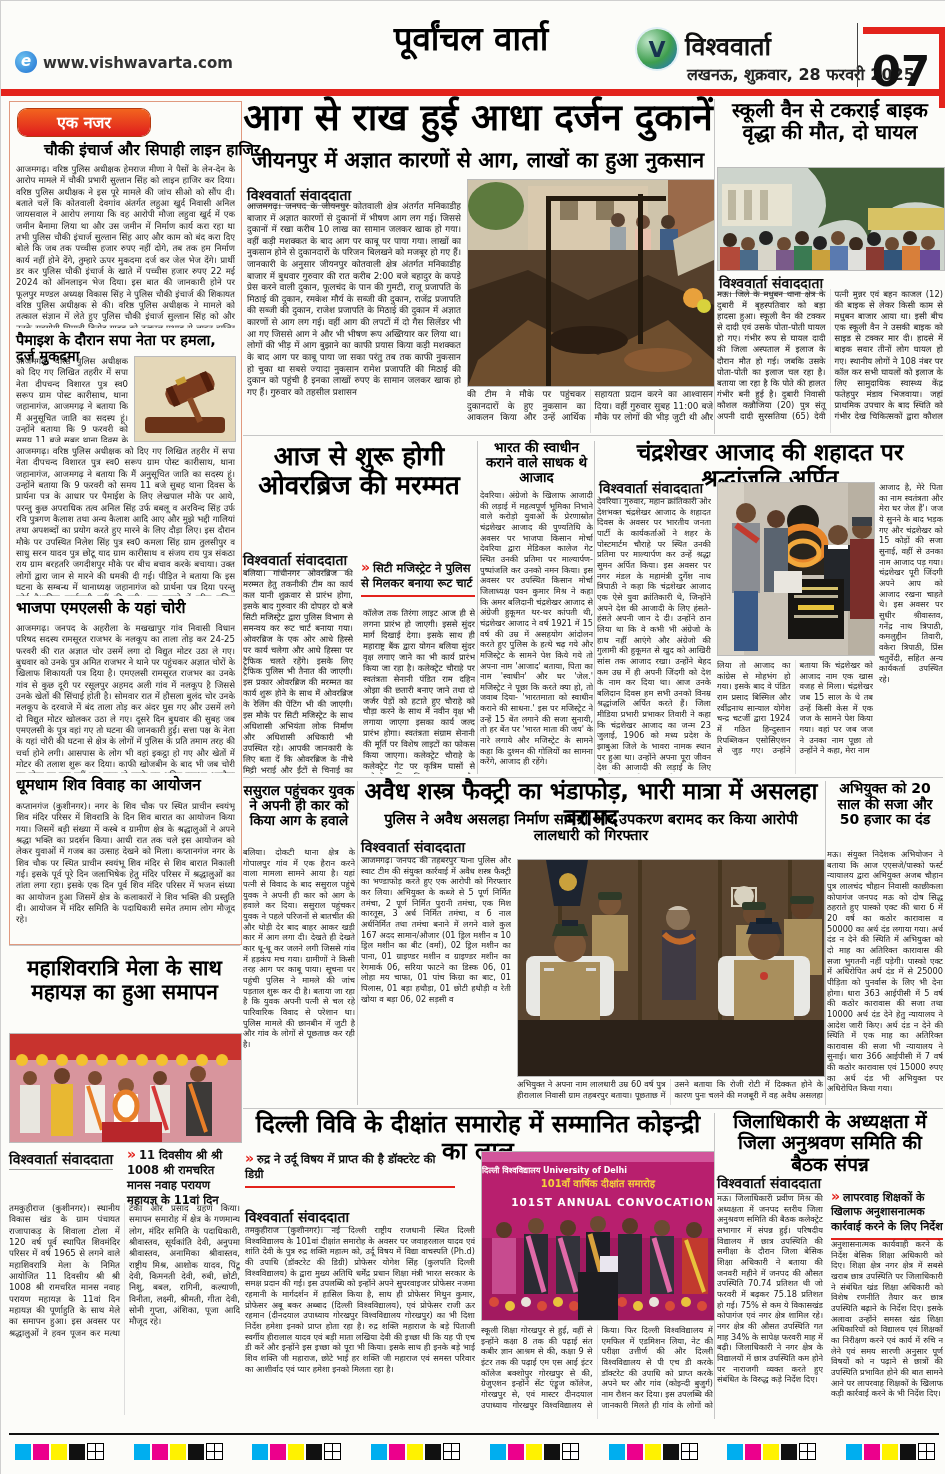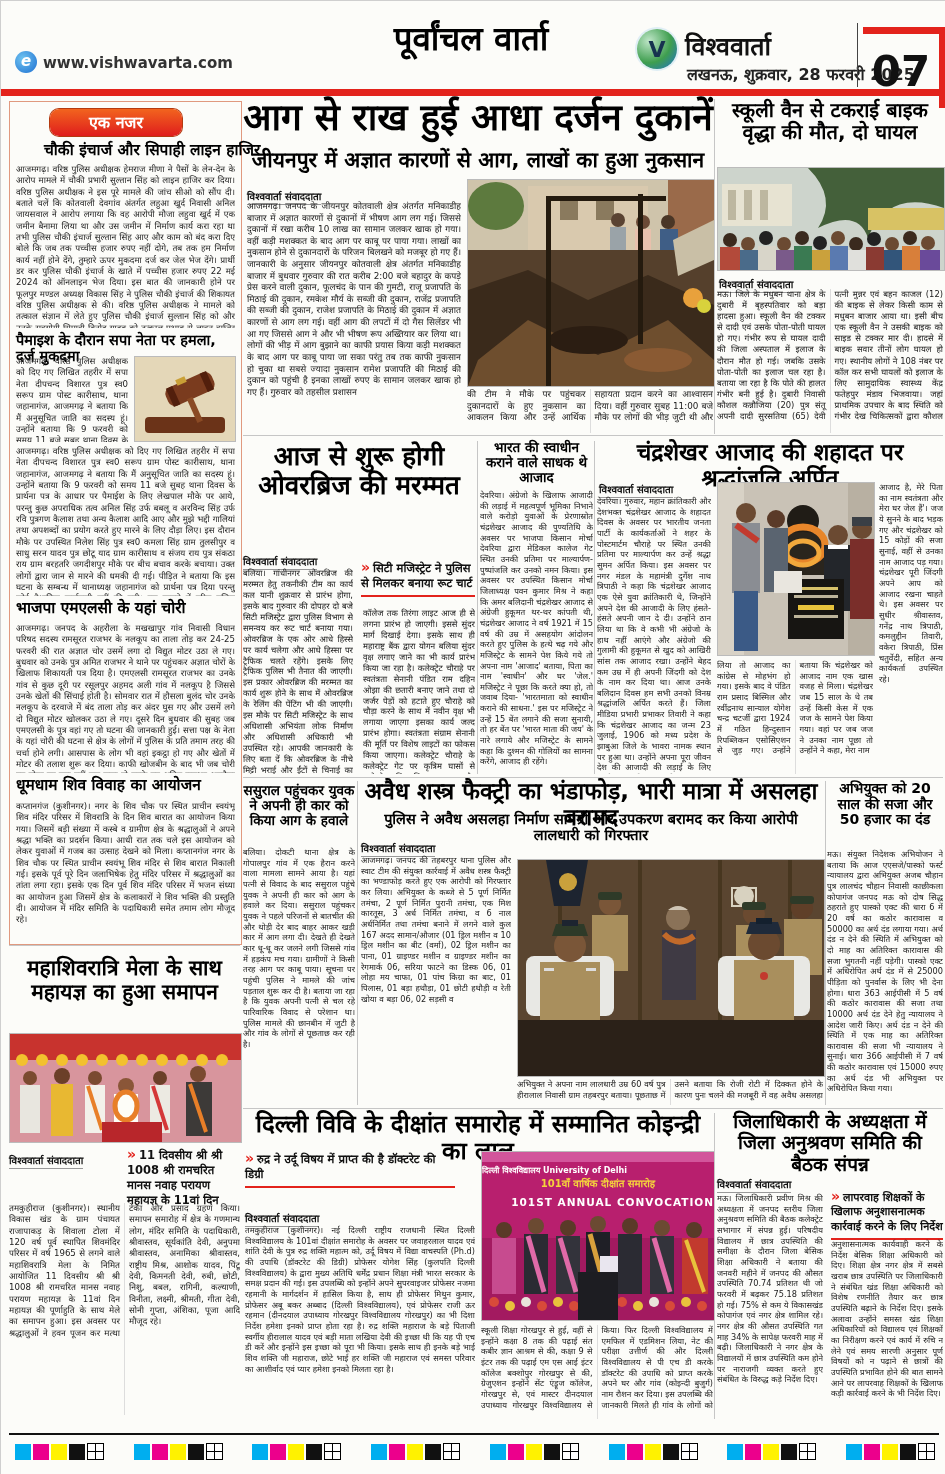--- a/index.html
+++ b/index.html
@@ -2,31 +2,31 @@
 <html><head>
 <meta charset="utf-8">
 <style>
   html,body{margin:0;padding:0;background:#e8e8e4;}
   .page{position:relative;width:945px;height:1474px;background:#fcfcf9;margin:0 auto;
         font-family:"DejaVu Sans",sans-serif;overflow:hidden;border:1px solid #cfcfcf;color:#1b1b1b;}
   .abs{position:absolute;}
   .hl{font-weight:bold;color:#000;text-align:center;line-height:1.12;}
   .body-txt{font-size:8.6px;line-height:1.32;text-align:justify;color:#202020;}
   .body-sm{font-size:8.2px;line-height:1.3;text-align:justify;color:#202020;}
-  .byline{font-weight:bold;font-size:10px;color:#111;border-bottom:1px solid #999;display:inline-block;padding-bottom:1px;}
+  .byline{font-weight:bold;font-size:14px;color:#111;border-bottom:1px solid #999;display:inline-block;padding-bottom:1px;}
   .cols2{column-count:2;column-gap:9px;column-rule:1px solid #ddd;}
   .pq{font-weight:bold;font-size:11.5px;line-height:1.3;color:#111;}
   .pq .mk{color:#e3231c;font-size:14px;font-weight:bold;margin-right:3px;}
   .pq-rule{height:2px;background:#e3231c;margin-top:4px;}
   .vline{background:#c6c6c6;width:1px;}
   .hline{background:#c6c6c6;height:1px;}
   .photo{background:#ddd;overflow:hidden;border:1px solid #bbb;}
   .photo svg{display:block;width:100%;height:100%;}
   .eknajar{background:linear-gradient(180deg,#f2641e,#df1d1d);color:#fff;font-weight:bold;
-           font-size:16px;text-align:center;line-height:27px;border-radius:9px;box-shadow:0 0 0 1px #b43a10;margin-left:32px;}
+           font-size:16px;text-align:center;line-height:27px;border-radius:9px;box-shadow:0 0 0 1px #b43a10;}
   .redbar{background:#e3231c;}
   .regrow{display:flex;gap:2px;align-items:center;}
   .regsq{width:16px;height:16px;display:inline-block;}
   .regmark{width:15px;height:15px;border:1px solid #000;position:relative;background:
     linear-gradient(#000,#000) center/100% 1px no-repeat,
     linear-gradient(#000,#000) center/1px 100% no-repeat,#fff;}
   .pagenum{font-weight:bold;font-size:42px;color:#111;}
 </style>
 </head>
 <body>

